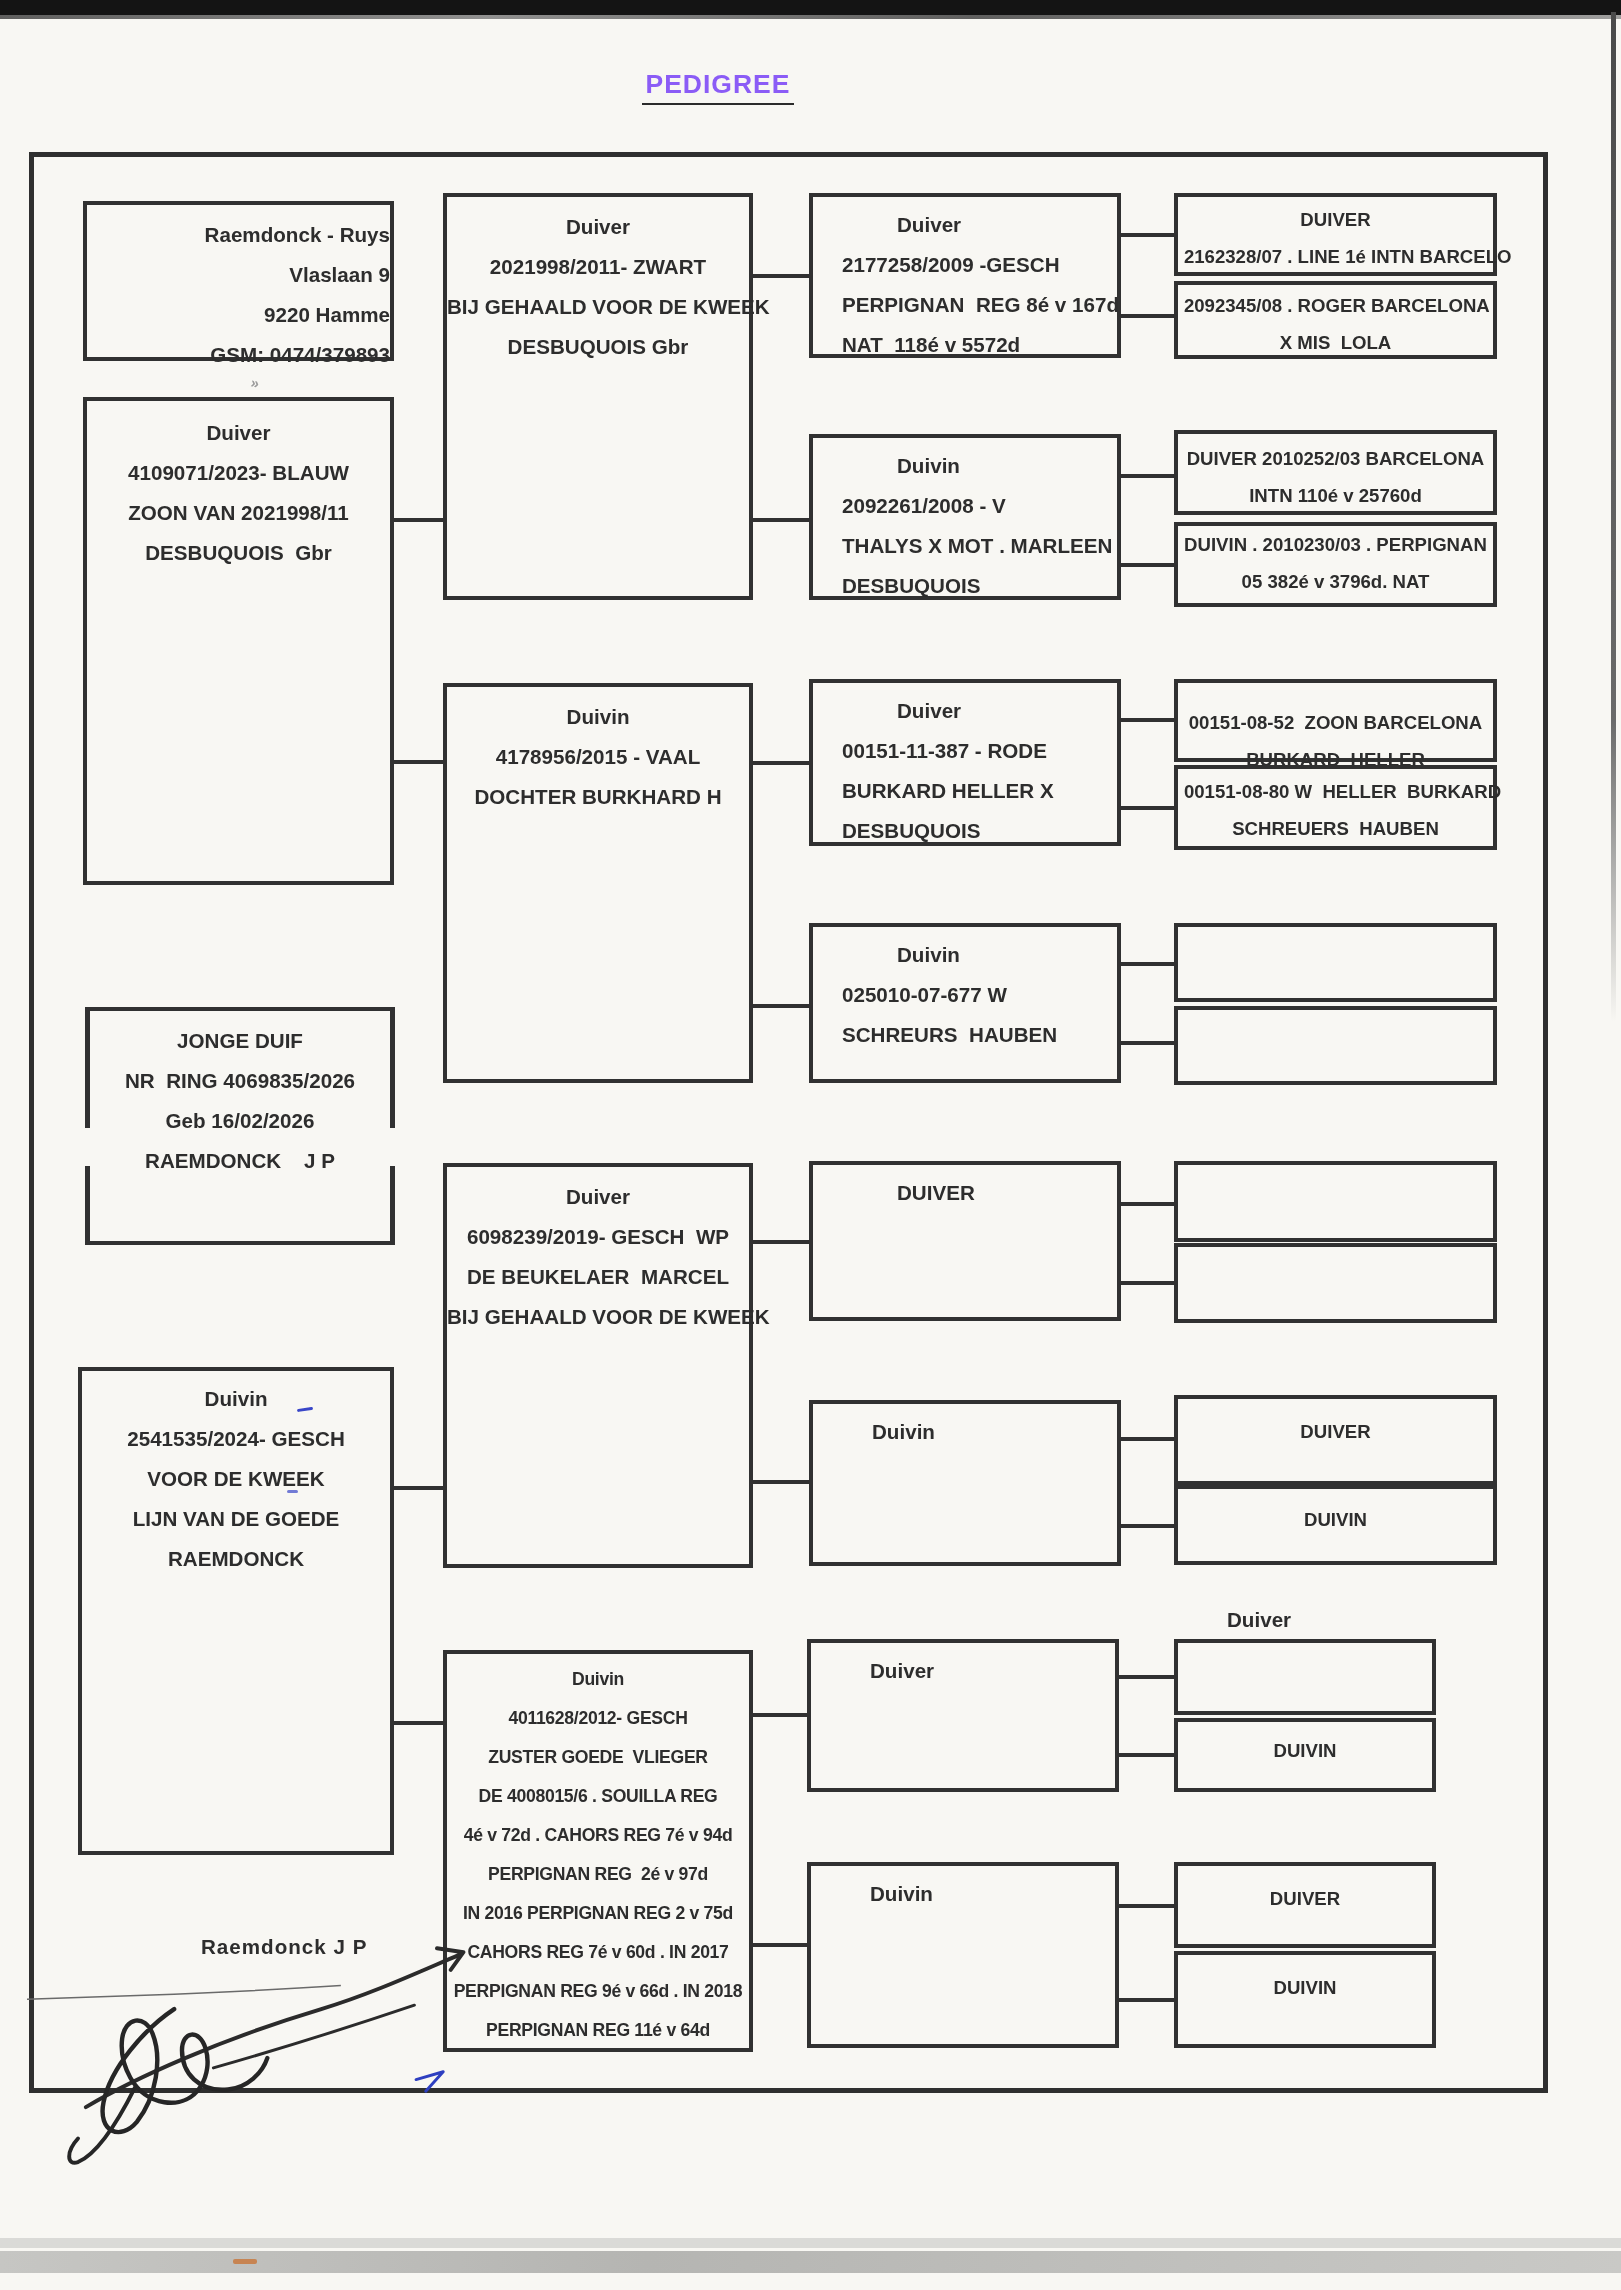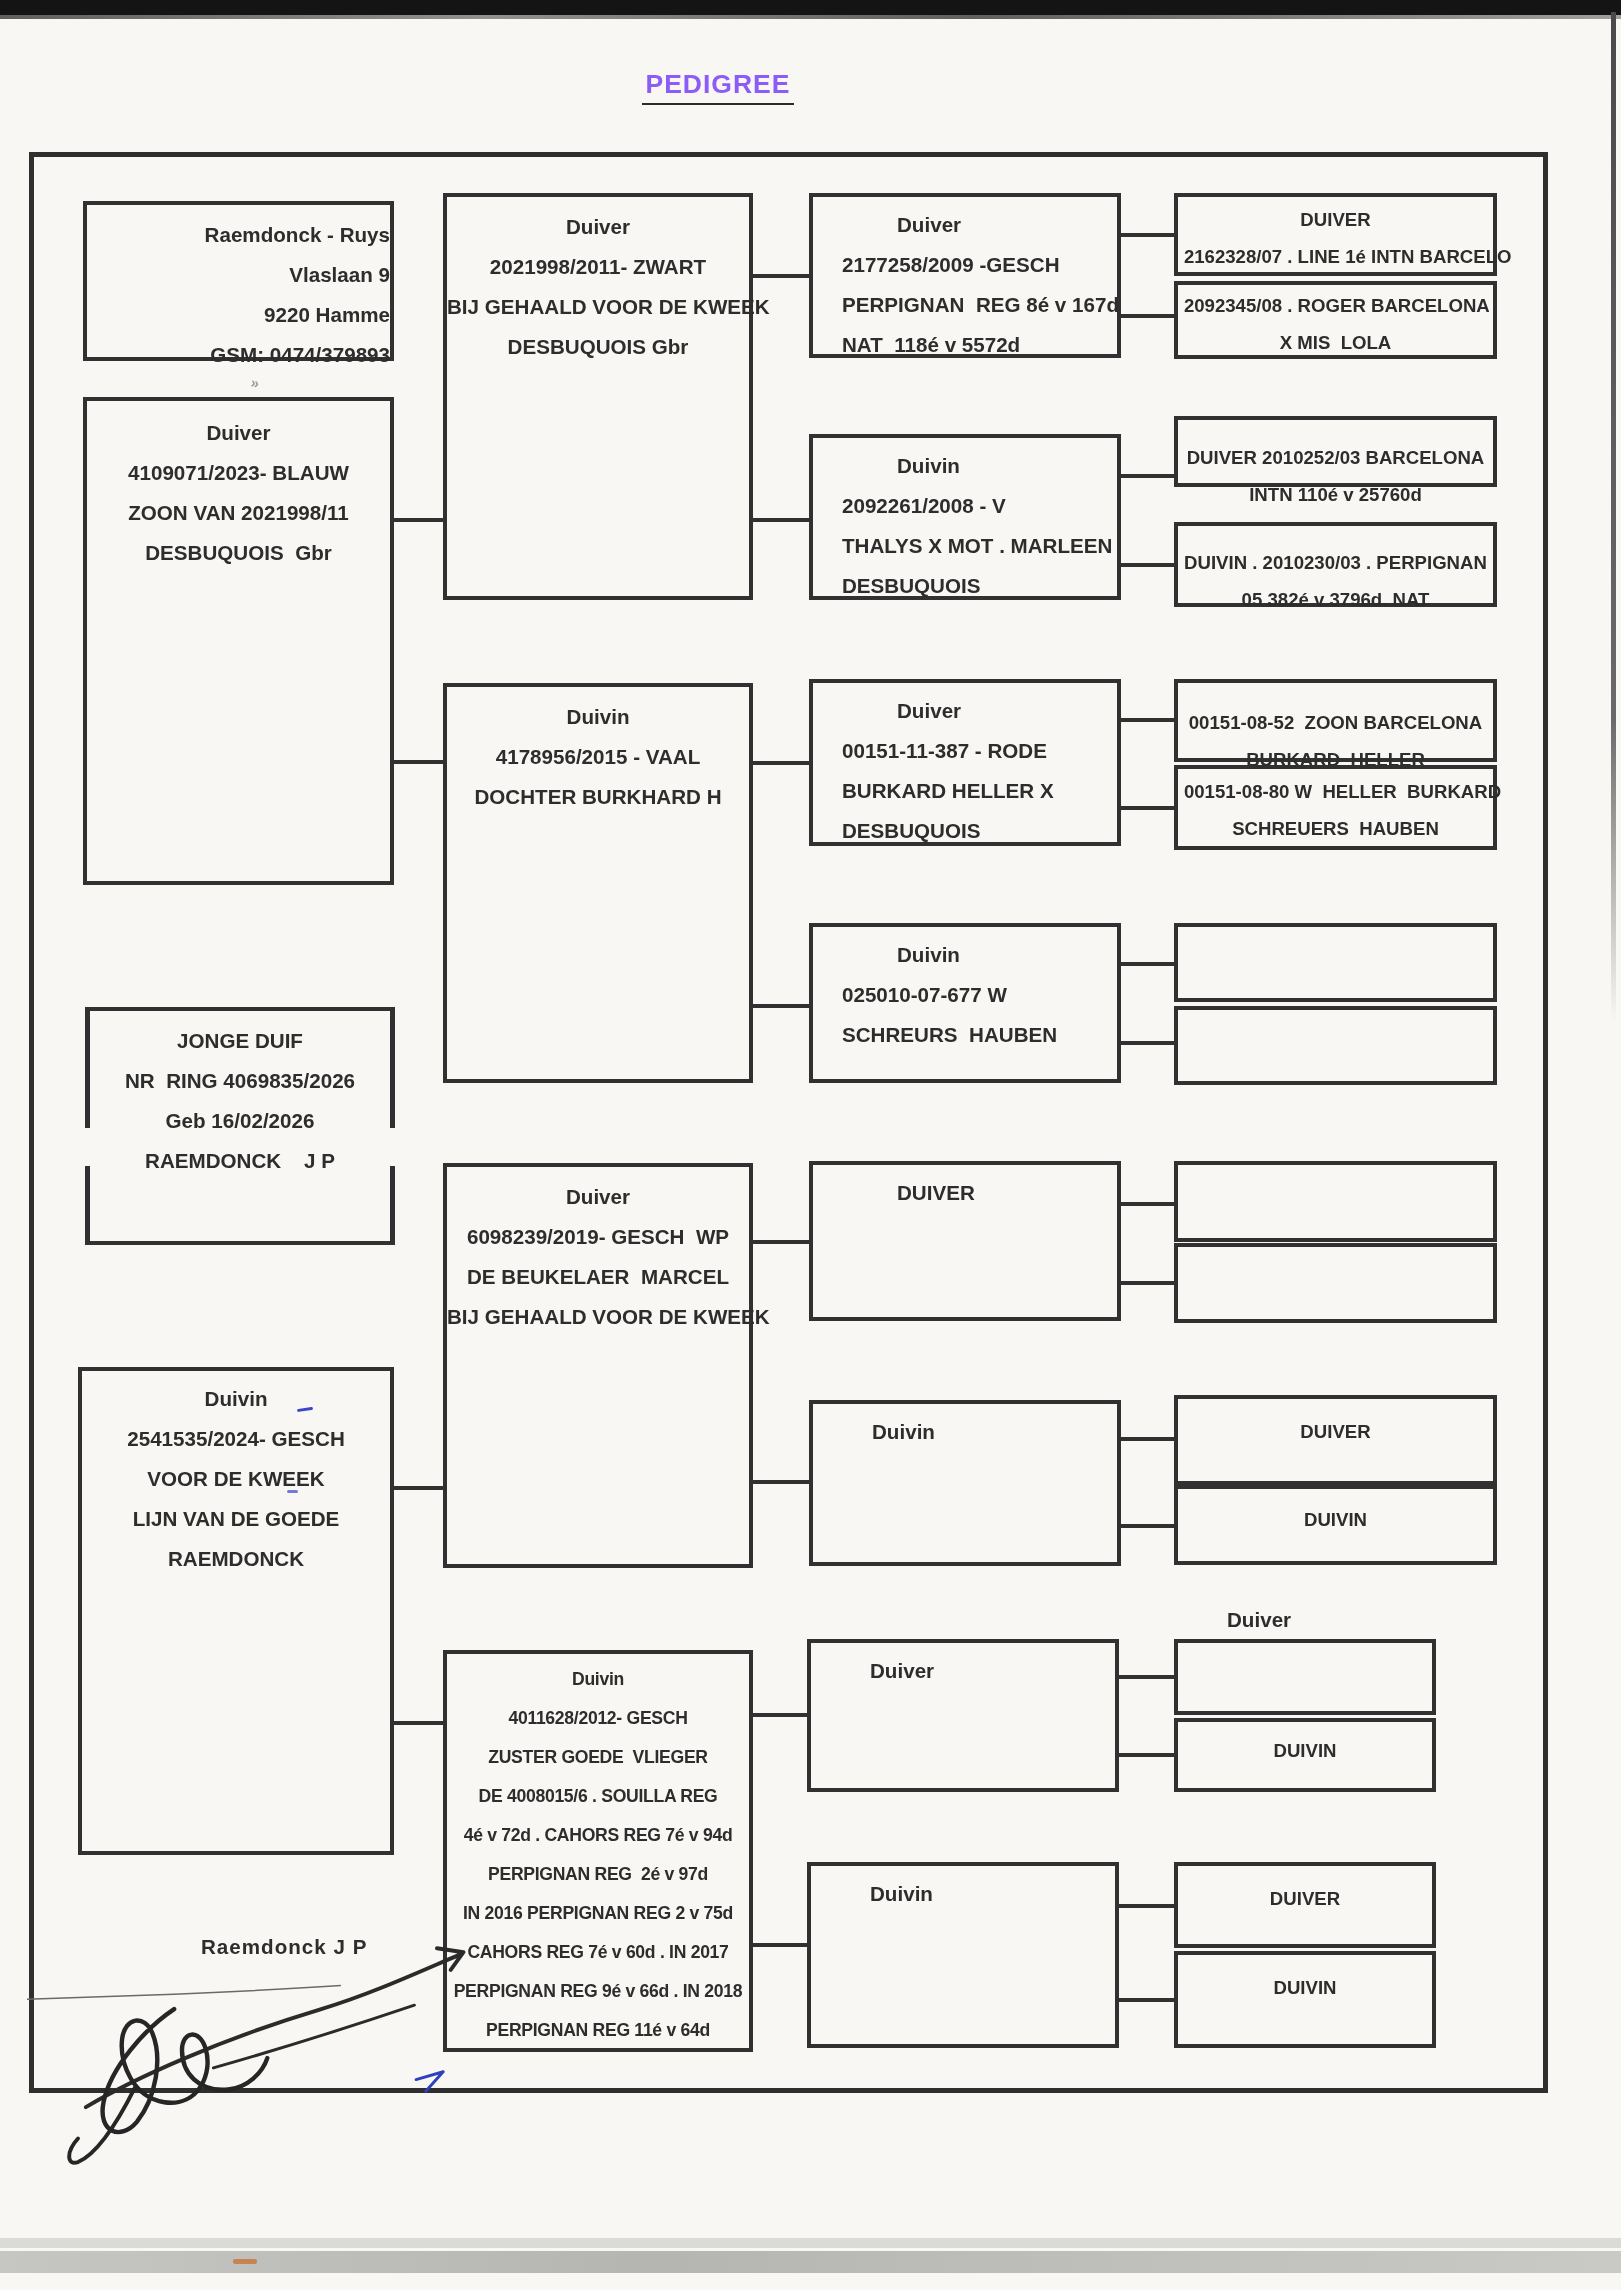--- a/index.html
+++ b/index.html
@@ -162,25 +162,25 @@
 
   <div class="box c4" style="left:1174px;top:193px;width:323px;height:83px;padding-top:3.9px;">
       <div class="bl">DUIVER</div>
       <div class="bl">2162328/07 . LINE 1é INTN BARCELO</div>
     </div>
   <div class="box c4" style="left:1174px;top:281px;width:323px;height:78px;padding-top:2px;">
       <div class="bl">2092345/08 . ROGER BARCELONA</div>
       <div class="bl">X MIS  LOLA</div>
     </div>
 
-  <div class="box c4" style="left:1174px;top:416px;width:323px;height:71px;padding-top:19px;">
+  <div class="box c4" style="left:1174px;top:430px;width:323px;height:85px;padding-top:6px;">
       <div class="bl">DUIVER 2010252/03 BARCELONA</div>
       <div class="bl">INTN 110é v 25760d</div>
     </div>
-  <div class="box c4" style="left:1174px;top:522px;width:323px;height:85px;padding-top:18px;">
+  <div class="box c4" style="left:1174px;top:522px;width:323px;height:85px;padding-top:0;">
       <div class="bl">DUIVIN . 2010230/03 . PERPIGNAN</div>
       <div class="bl">05 382é v 3796d. NAT</div>
     </div>
 
   <div class="box c4" style="left:1174px;top:679px;width:323px;height:83px;padding-top:21px;">
       <div class="bl">00151-08-52  ZOON BARCELONA</div>
       <div class="bl">BURKARD  HELLER</div>
     </div>
   <div class="box c4" style="left:1174px;top:765px;width:323px;height:85px;padding-top:3.9px;">
       <div class="bl">00151-08-80 W  HELLER  BURKARD</div>

